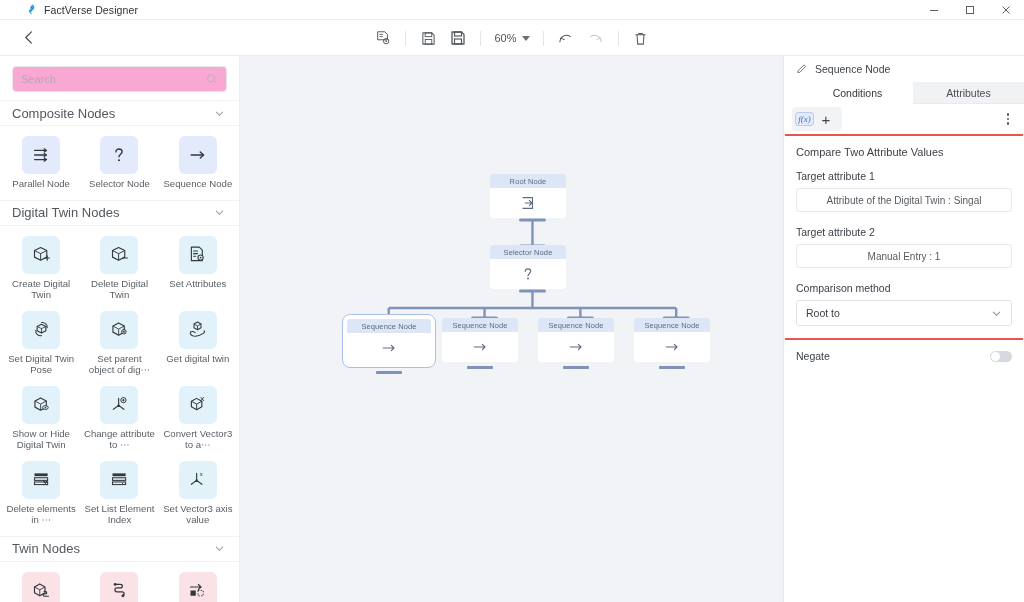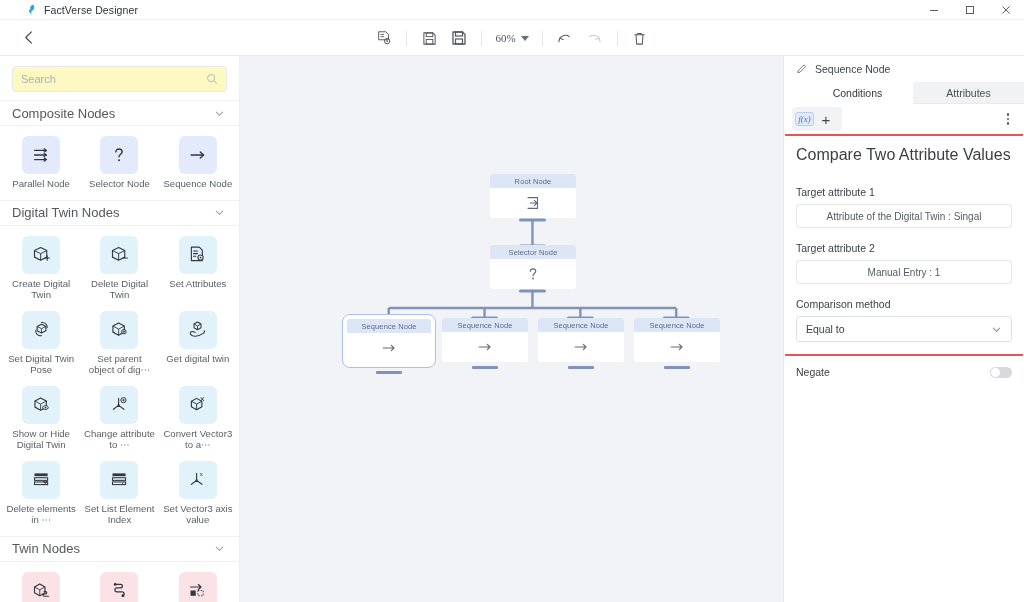--- a/index.html
+++ b/index.html
@@ -39,21 +39,21 @@
   .back-btn {
     width: 34px; height: 34px; margin-left: 12px;
     display: flex; align-items: center; justify-content: center;
     color: #3c4248;
   }
   .tb-center {
     position: absolute; left: 0; right: 0; top: 0; height: 36px;
     display: flex; align-items: center; justify-content: center; gap: 0px;
     pointer-events: none;
   }
-  .tb-center > * { pointer-events: auto; font-family: Liberation Serif, serif; }
+  .tb-center > * { pointer-events: auto; }
   .tb-ico {
     width: 30px; height: 30px;
     display: flex; align-items: center; justify-content: center;
     color: #54595f;
   }
   .tb-ico.disabled { color: #c7cacd; }
   .tb-sep { width: 1px; height: 15px; background: #e3e5e8; margin: 0 7px; }
   .zoom-group { display: flex; align-items: center; gap: 5px; padding: 0 6px; }
   .zoom-val { font-size: 11px; color: #50555b; }
   .caret-dn {
@@ -70,21 +70,21 @@
     width: 240px; flex: 0 0 240px;
     background: #ffffff;
     border-right: 1px solid #eceef1;
     overflow: hidden;
     position: relative;
   }
   .search-wrap { padding: 10px 12px 8px 12px; }
   .search-box {
     height: 26px; border: 1px solid #e6e8eb; border-radius: 4px;
     display: flex; align-items: center; padding: 0 8px;
-    background: #fef9c3;
+    background: #f9a8d4;
   }
   .search-input {
     flex: 1 1 auto; border: none; outline: none; font-size: 11px;
     color: #4a4f55; font-family: "Liberation Sans", sans-serif; background: transparent;
   }
   .search-input::placeholder { color: #a9aeb4; }
   .search-icon { color: #b0b5bb; display: flex; }
 
   .group-head {
     height: 26px; display: flex; align-items: center; justify-content: space-between;
@@ -118,21 +118,21 @@
     text-align: center; width: 72px;
     overflow: hidden;
   }
 
   
   .canvas {
     flex: 1 1 auto; background: #f1f3f7; position: relative; overflow: hidden;
     border-right: 1px solid #e6e8ec;
   }
   .tree { position: absolute; left: 0; top: 0; width: 100%; height: 100%; }
-  .bt-node { position: absolute; width: 86px; }
+  .bt-node { position: absolute; width: 76px; }
   .bt-head {
     height: 14px; background: #dce6f7; border-radius: 3px 3px 0 0;
     display: flex; align-items: center; justify-content: center;
     font-size: 7.5px; color: #5d6b82; letter-spacing: .1px;
   }
   .bt-body {
     height: 30px; background: #ffffff; border-radius: 0 0 3px 3px;
     display: flex; align-items: center; justify-content: center;
     color: #5f6b7d;
   }
@@ -187,21 +187,21 @@
   .kebab i { width: 2.5px; height: 2.5px; border-radius: 50%; background: #55595f; display: block; }
 
   .cond-card {
     margin: 0 1px 0 1px;
     border: 2px solid #e8544f;
     border-left: none; border-right: none;
     border-top: 2px solid #e8544f;
     padding: 10px 10px 12px 10px;
   }
   .cond-card-inner { padding: 0 1px; }
-  .cond-title { font-size: 16px; color: #3a3f45; margin-bottom: 22px; }
+  .cond-title { font-size: 11px; color: #3a3f45; margin-bottom: 12px; }
   .field-label { font-size: 10.5px; color: #3a3f45; margin-bottom: 6px; }
   .field-pill {
     height: 24px; border: 1px solid #e6e8eb; border-radius: 3px;
     display: flex; align-items: center; justify-content: center;
     font-size: 10px; color: #565b61; background: #fff;
     margin-bottom: 14px;
   }
   .select-box {
     height: 26px; border: 1px solid #dfe2e6; border-radius: 3px;
     display: flex; align-items: center; justify-content: space-between;
@@ -665,21 +665,21 @@
           <div class="cond-title">Compare Two Attribute Values</div>
 
           <div class="field-label">Target attribute 1</div>
           <div class="field-pill">Attribute of the Digital Twin : Singal</div>
 
           <div class="field-label">Target attribute 2</div>
           <div class="field-pill">Manual Entry : 1</div>
 
           <div class="field-label">Comparison method</div>
           <div class="select-box">
-            <span>Equal to</span>
+            <span>Root to</span>
             <span class="chev-sm">
               <svg width="11" height="11" viewBox="0 0 12 12">
                   <path d="M2.5 4.5 L6 8 L9.5 4.5" fill="none" stroke="#8b9097" stroke-width="1.1" stroke-linecap="round" stroke-linejoin="round"></path>
                 </svg>
             </span>
           </div>
         </div>
       </div>
 
       <div class="negate-row">

